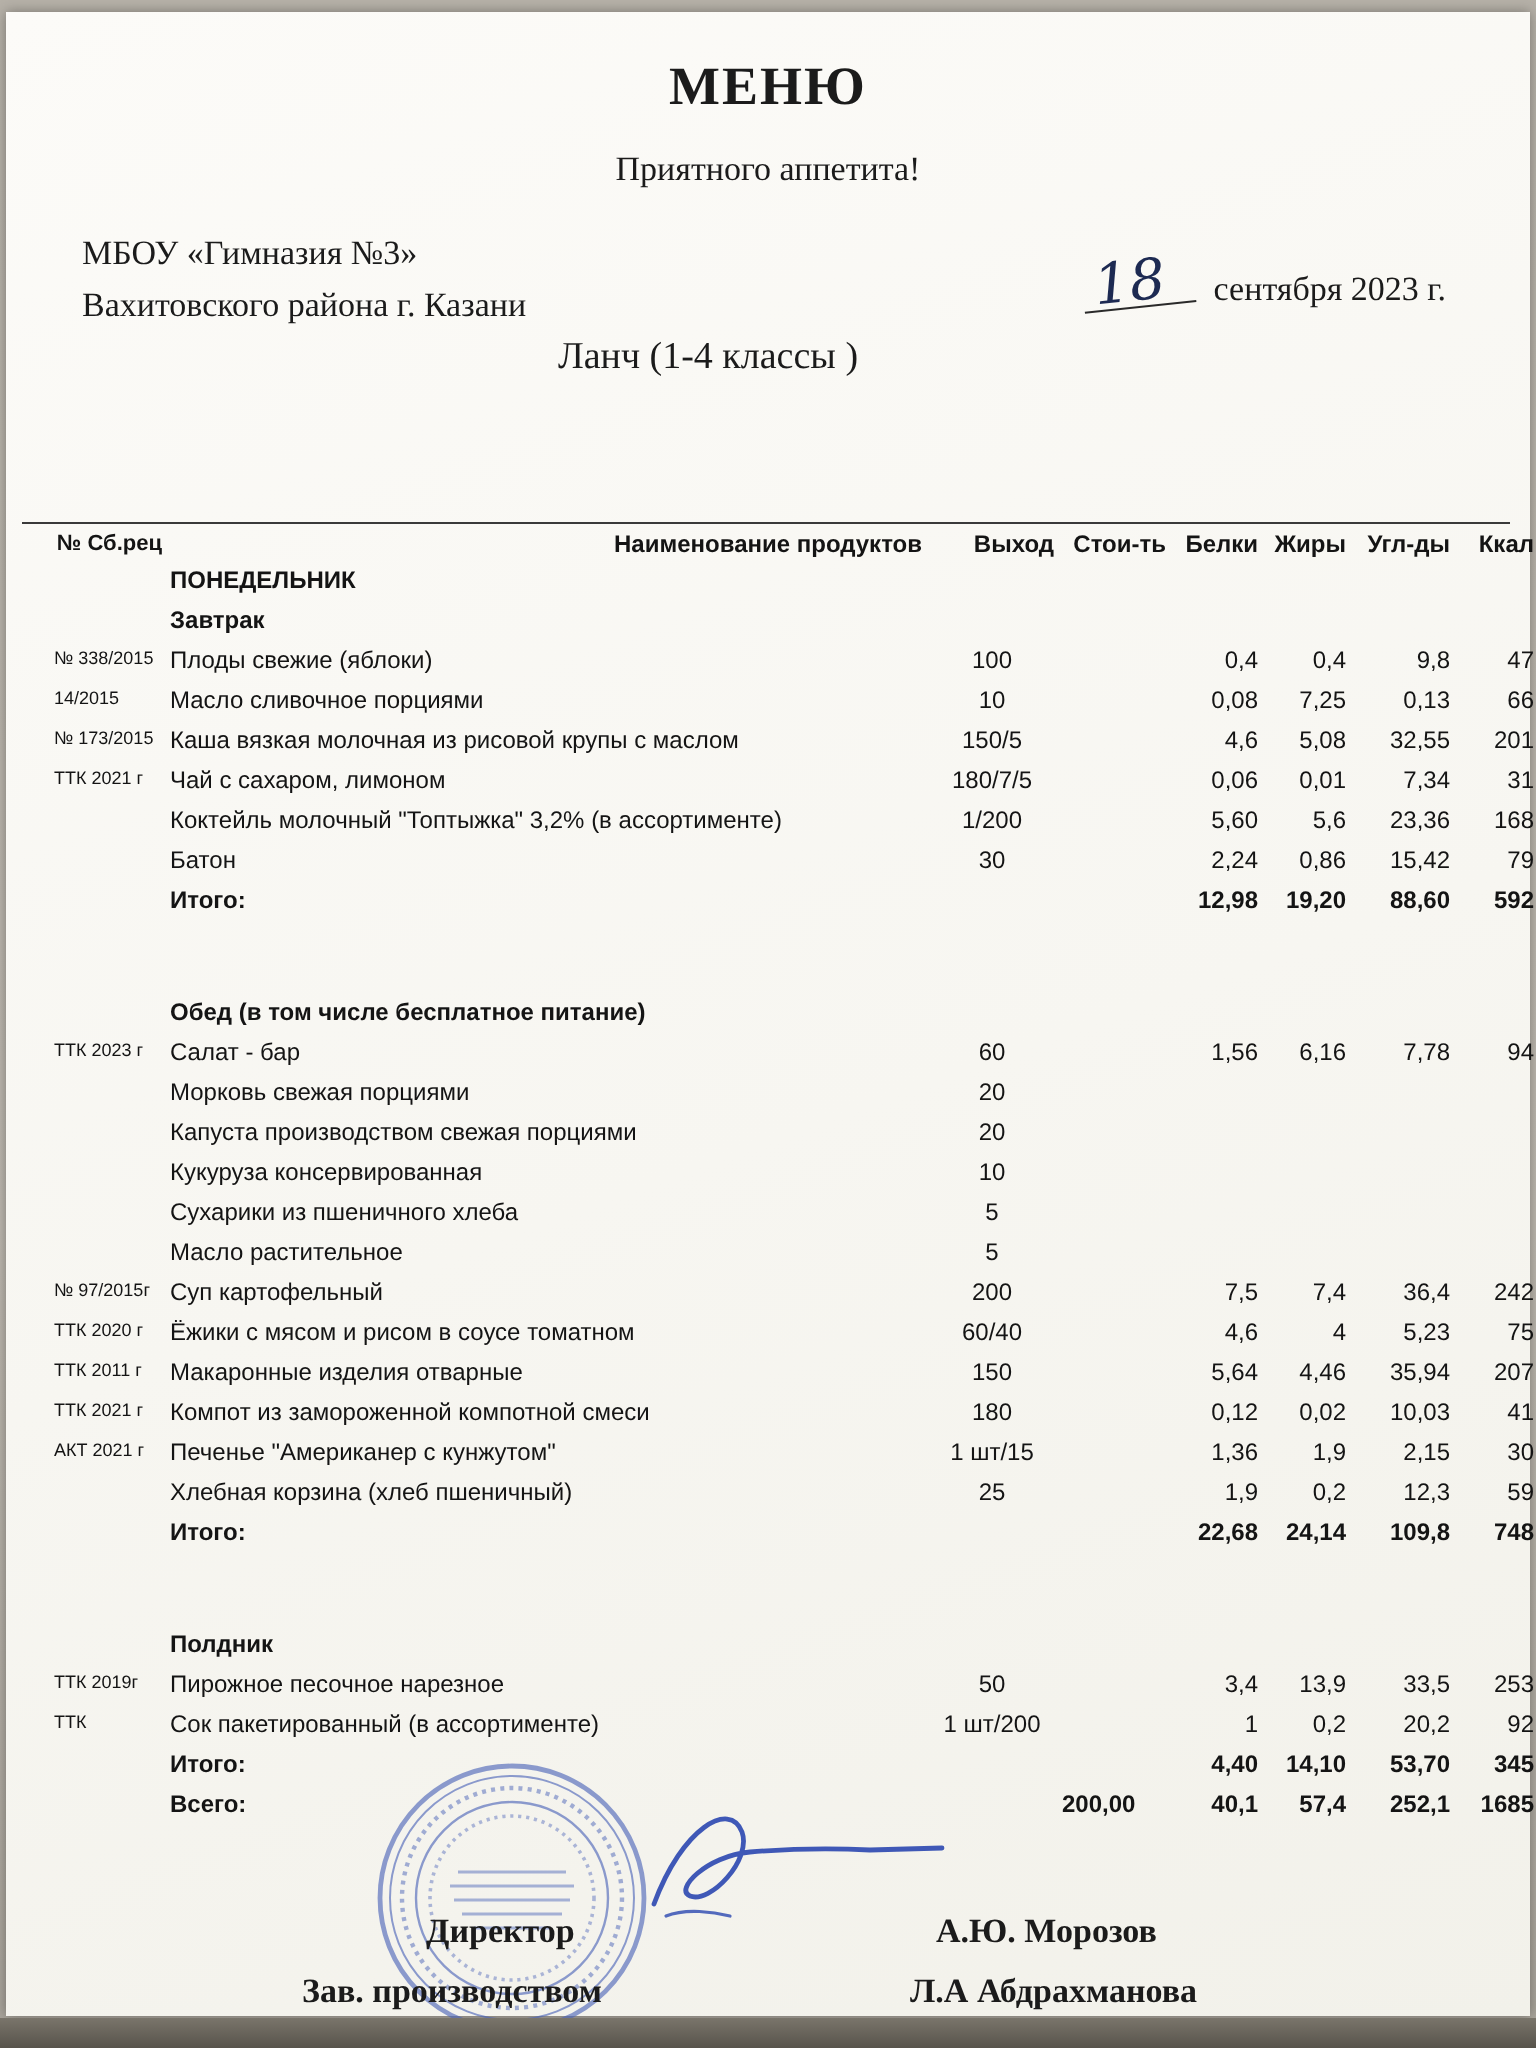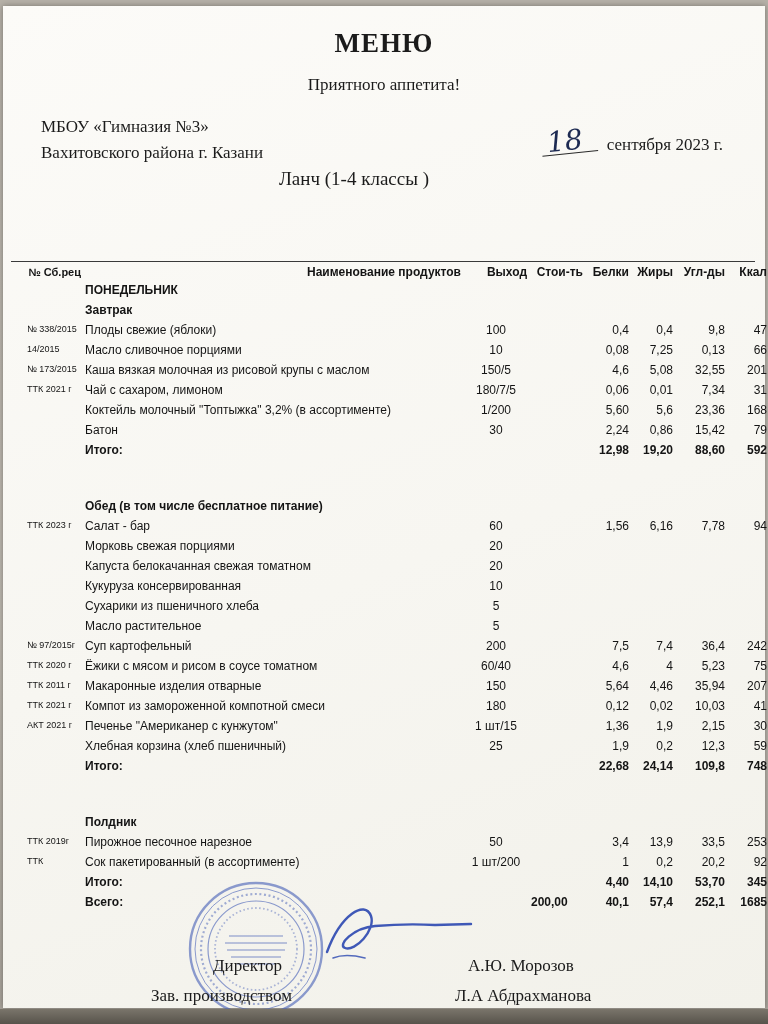--- a/index.html
+++ b/index.html
@@ -44,21 +44,21 @@
   .col-cost{width:52px;text-align:left;padding-right:4px;}
   .col-protein{width:42px;text-align:right;padding-right:8px;margin-top:12px;}
   .col-fat{width:40px;text-align:right;padding-right:6px;}
   .col-carb{width:48px;text-align:right;padding-right:8px;}
   .col-kcal{width:38px;text-align:right;padding-right:2px;}
   th.col-out,th.col-cost,th.col-protein,th.col-fat,th.col-carb,th.col-kcal{text-align:right;}
   .row-day td, .row-section td, .row-total td, .row-grand td{font-weight:bold;}
   .row-total td.col-name, .row-grand td.col-name{font-weight:bold;}
   .spacer-cell{height:34px;}
   
-  .footer-area{ position:absolute;left:0;right:12px;top:850px;height:150px;}
+  .footer-area{ position:absolute;left:0;right:12px;top:850px;height:150px;font-weight:bold;}
   .stamp{ position:absolute;left:178px;top:18px;opacity:.62;}
   .signature{ position:absolute;left:310px;top:38px;}
   .sign-row-1{ position:absolute;top:100px;left:0;right:0;font-size:17px;}
   .sign-row-2{ position:absolute;top:130px;left:0;right:0;font-size:17px;}
   .label-director{position:absolute;left:210px;}
   .name-director{position:absolute;left:465px;}
   .label-manager{position:absolute;left:148px;}
   .name-manager{position:absolute;left:452px;}
 </style>
 </head>
@@ -215,21 +215,21 @@
           <td class="col-name">Морковь свежая порциями</td>
           <td class="col-out">20</td>
           <td class="col-cost"></td>
           <td class="col-protein"></td>
           <td class="col-fat"></td>
           <td class="col-carb"></td>
           <td class="col-kcal"></td>
         </tr>
         <tr class="row-item">
           <td class="col-rec"></td>
-          <td class="col-name">Капуста белокачанная свежая томатном</td>
+          <td class="col-name">Капуста производством свежая порциями</td>
           <td class="col-out">20</td>
           <td class="col-cost"></td>
           <td class="col-protein"></td>
           <td class="col-fat"></td>
           <td class="col-carb"></td>
           <td class="col-kcal"></td>
         </tr>
         <tr class="row-item">
           <td class="col-rec"></td>
           <td class="col-name">Кукуруза консервированная</td>

